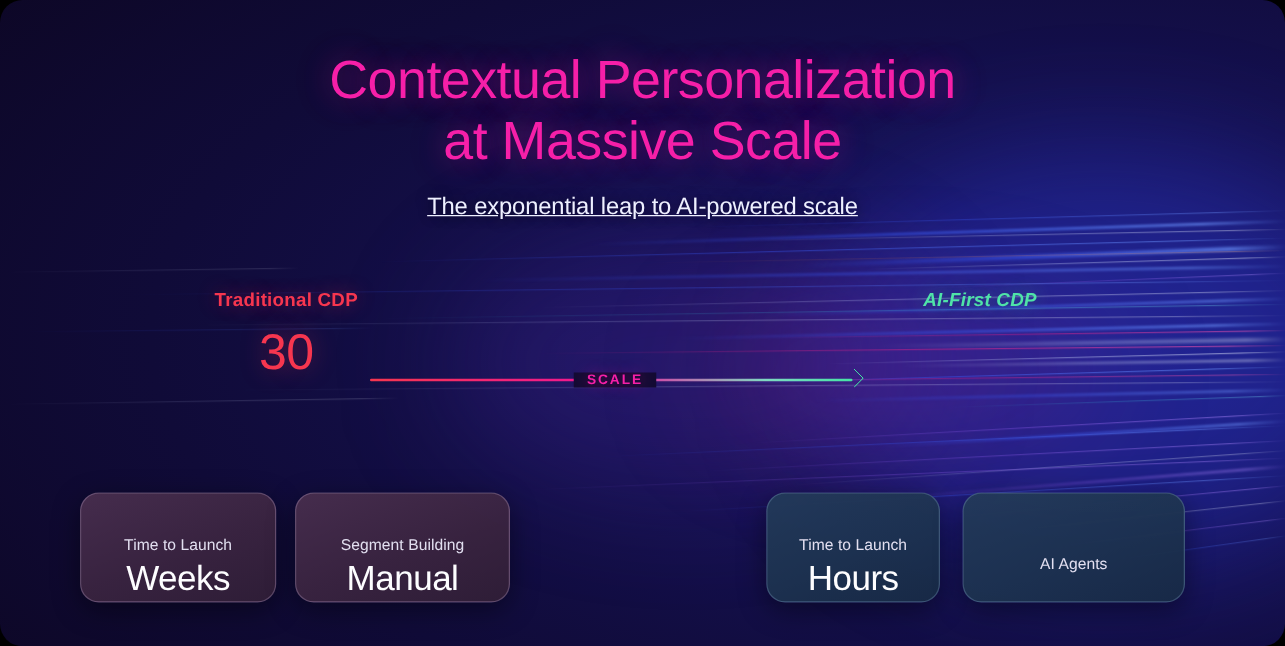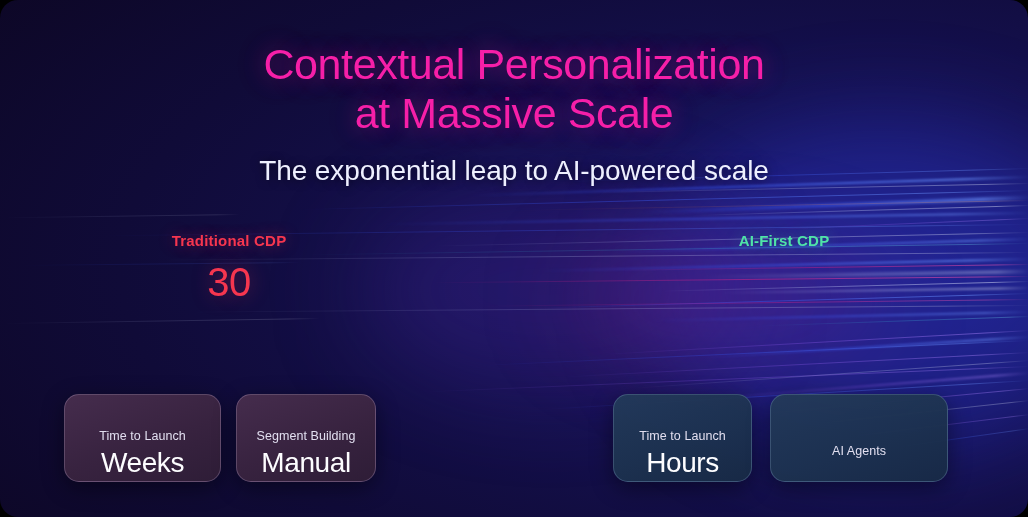--- a/index.html
+++ b/index.html
@@ -60,25 +60,26 @@
     font-weight:400;
     letter-spacing:-.4px;
     color:#f61fa8;
     text-shadow:0 0 22px rgba(246,31,168,.40), 0 0 48px rgba(246,31,168,.20);
     white-space:pre-line;
   }
 
   .subtitle{
     position:absolute; left:0; right:0; top:155px;
     text-align:center;
-    font-size:28px;
+    font-size:19px;
     font-weight:400;
     letter-spacing:-.1px;
     color:#eef0ff;
     text-shadow:0 1px 10px rgba(0,0,0,.6);
+    text-decoration:underline;
   }
 
   
   .band{ position:absolute; left:0; right:0; top:232px; height:90px; }
 
   .side{ position:absolute; text-align:center; }
   .side-label{
     font-size:15px; font-weight:700; letter-spacing:.2px;
     white-space:nowrap;
   }
@@ -87,21 +88,21 @@
     font-size:40px; font-weight:400; letter-spacing:-.5px;
     line-height:42px;
     white-space:nowrap;
   }
 
   #side-left{ left:140px; width:178px; }
   #side-left .side-label{ color:#f6364f; text-shadow:0 0 16px rgba(246,54,79,.45); }
   #side-left .side-value{ color:#f6364f; text-shadow:0 0 20px rgba(246,54,79,.40); }
 
   #side-right{ left:694px; width:180px; }
-  #side-right .side-label{ color:#4fe3a8; text-shadow:0 0 16px rgba(79,227,168,.45); }
+  #side-right .side-label{ color:#4fe3a8; text-shadow:0 0 16px rgba(79,227,168,.45);font-style:italic; }
   #side-right .side-value{ color:#63e8b1; text-shadow:0 0 22px rgba(79,227,168,.45); }
 
   
   .scale-wrap{
     position:absolute; left:296px; top:62px; width:392px; height:20px;
     display:flex; align-items:center; justify-content:center;
   }
   .scale-line{
     position:absolute; left:0; top:9px; height:1.6px; width:386px;
     background:linear-gradient(90deg,#f6364f 0%,#f11a8d 42%,#e622a0 52%,#7fd9c2 82%,#46e3a5 100%);
@@ -152,21 +153,21 @@
   .card.trad{
     background:linear-gradient(160deg, rgba(72,46,78,.96) 0%, rgba(58,36,64,.96) 55%, rgba(48,30,55,.96) 100%);
     border:1px solid rgba(196,170,210,.30);
   }
   .card.ai{
     background:linear-gradient(160deg, rgba(35,58,90,.97) 0%, rgba(29,50,80,.97) 55%, rgba(24,42,70,.97) 100%);
     border:1px solid rgba(150,190,225,.26);
   }
 
   #card-weeks      { left:64px;  width:157px; }
-  #card-manual     { left:236px; width:140px; }
+  #card-manual     { left:236px; width:172px; }
   #card-hours      { left:613px; width:139px; }
   #card-autonomous { left:770px; width:178px; }
 </style>
 </head>
 <body>
 
 <div id="stage">
 
   <div class="warp">
     <div class="glowpool" style="right:-90px; top:120px; width:470px; height:330px; background:rgba(40,52,200,.42);"></div>
@@ -226,20 +227,25 @@
 
     <div class="subtitle">The exponential leap to AI-powered scale</div>
 
     <div class="band">
 
       <div class="side" id="side-left">
         <div class="side-label">Traditional CDP</div>
         <div class="side-value">30</div>
       </div>
 
+      <div class="scale-wrap">
+        <div class="scale-line"></div>
+        <div class="arrow-head"></div>
+        <div class="scale-word">SCALE</div>
+      </div>
 
       <div class="side" id="side-right">
         <div class="side-label">AI-First CDP</div>
       </div>
 
     </div>
 
     <div class="cards">
 
       <div class="card trad" id="card-weeks">

